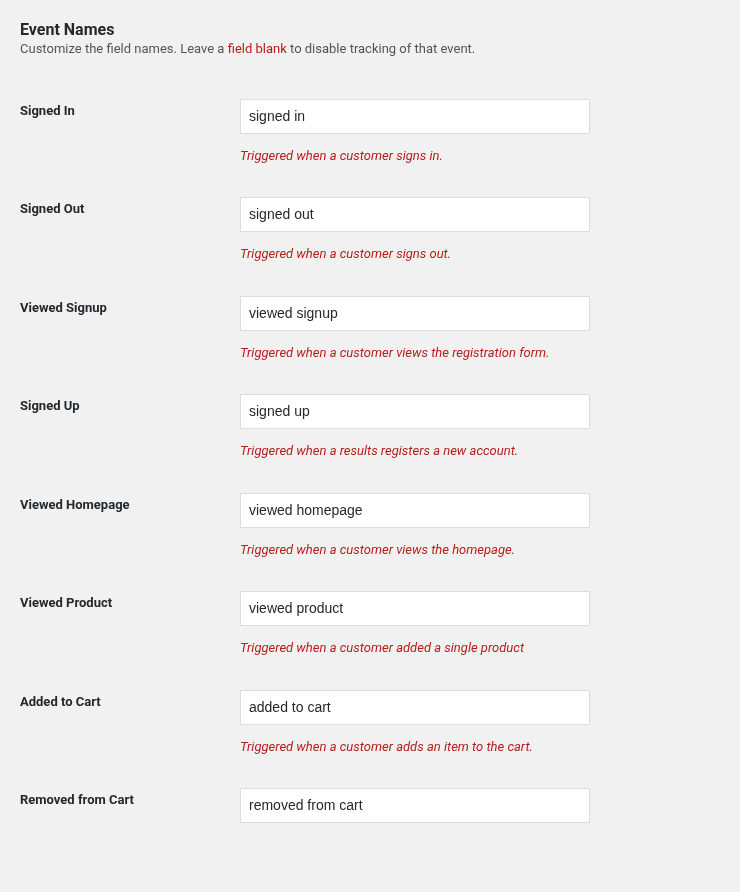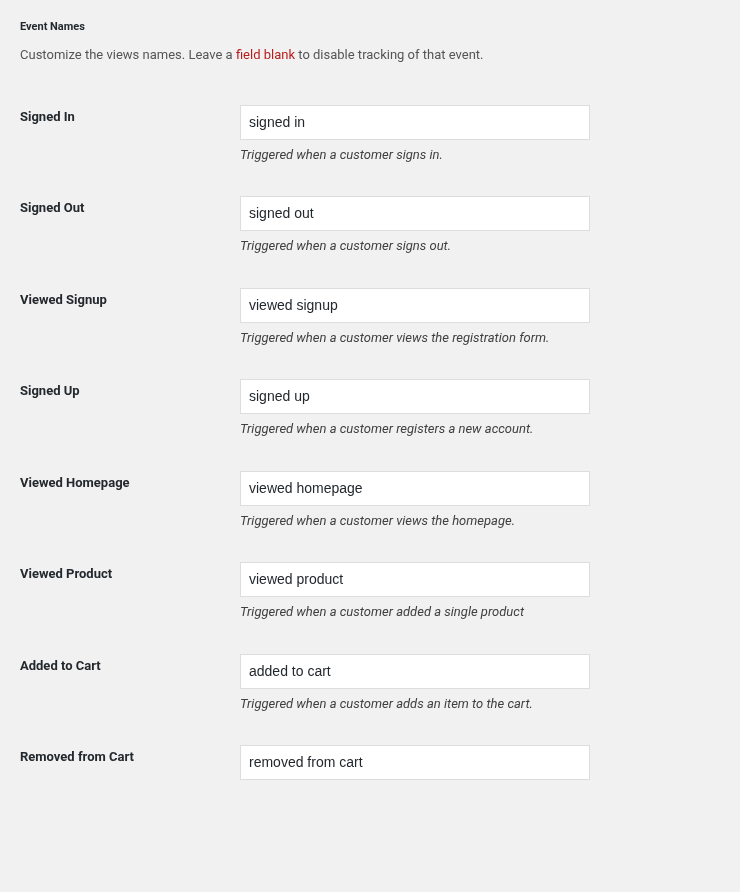--- a/index.html
+++ b/index.html
@@ -12,23 +12,23 @@
       font-family: -apple-system, BlinkMacSystemFont, "Segoe UI", Roboto, sans-serif;
       font-size: 14px;
       background-color: #f1f1f1;
       color: #23282d;
       width: 740px;
       min-height: 892px;
       padding: 20px 20px 40px 20px;
     }
 
     .page-title {
-      font-size: 11px;
+      font-size: 16px;
       font-weight: 700;
-      margin-bottom: 12px;
+      margin-bottom: 0;
       color: #23282d;
     }
 
     .page-description {
       font-size: 13px;
       color: #555;
       margin-bottom: 24px;
       line-height: 1.5;
     }
 
@@ -73,38 +73,38 @@
       font-size: 14px;
       border: 1px solid #ddd;
       background: #fff;
       color: #23282d;
       line-height: 1.5;
       outline: none;
     }
 
     .field-description {
       font-size: 13px;
-      color: #404040;
+      color: #b91c1c;
       font-style: italic;
-      margin-top: 5px;
+      margin-top: 12px;
       line-height: 1.5;
       max-width: 480px;
     }
 
     .highlight-link {
       color: #0073aa;
     }
   </style>
 </head>
 <body>
 
 <h2 class="page-title">Event Names</h2>
 
 <p class="page-description">
-  <span>Customize the views names. Leave a </span><a class="highlight-link">field blank</a><span> to disable tracking of that event.</span>
+  <span>Customize the field names. Leave a </span><a class="highlight-link">field blank</a><span> to disable tracking of that event.</span>
 </p>
 
 <table class="form-table">
   <tbody id="fields-container">
   <tr>
         <th>Signed In</th>
         <td>
           <input type="text" class="field-input" value="signed in" style="">
           <p class="field-description">Triggered when a customer signs in.</p>
         </td>
@@ -120,21 +120,21 @@
         <th>Viewed Signup</th>
         <td>
           <input type="text" class="field-input" value="viewed signup" style="">
           <p class="field-description">Triggered when a customer views the registration form.</p>
         </td>
       </tr>
       <tr>
         <th>Signed Up</th>
         <td>
           <input type="text" class="field-input" value="signed up" style="">
-          <p class="field-description">Triggered when a customer registers a new account.</p>
+          <p class="field-description">Triggered when a results registers a new account.</p>
         </td>
       </tr>
       <tr>
         <th>Viewed Homepage</th>
         <td>
           <input type="text" class="field-input" value="viewed homepage" style="">
           <p class="field-description">Triggered when a customer views the homepage.</p>
         </td>
       </tr>
       <tr>

